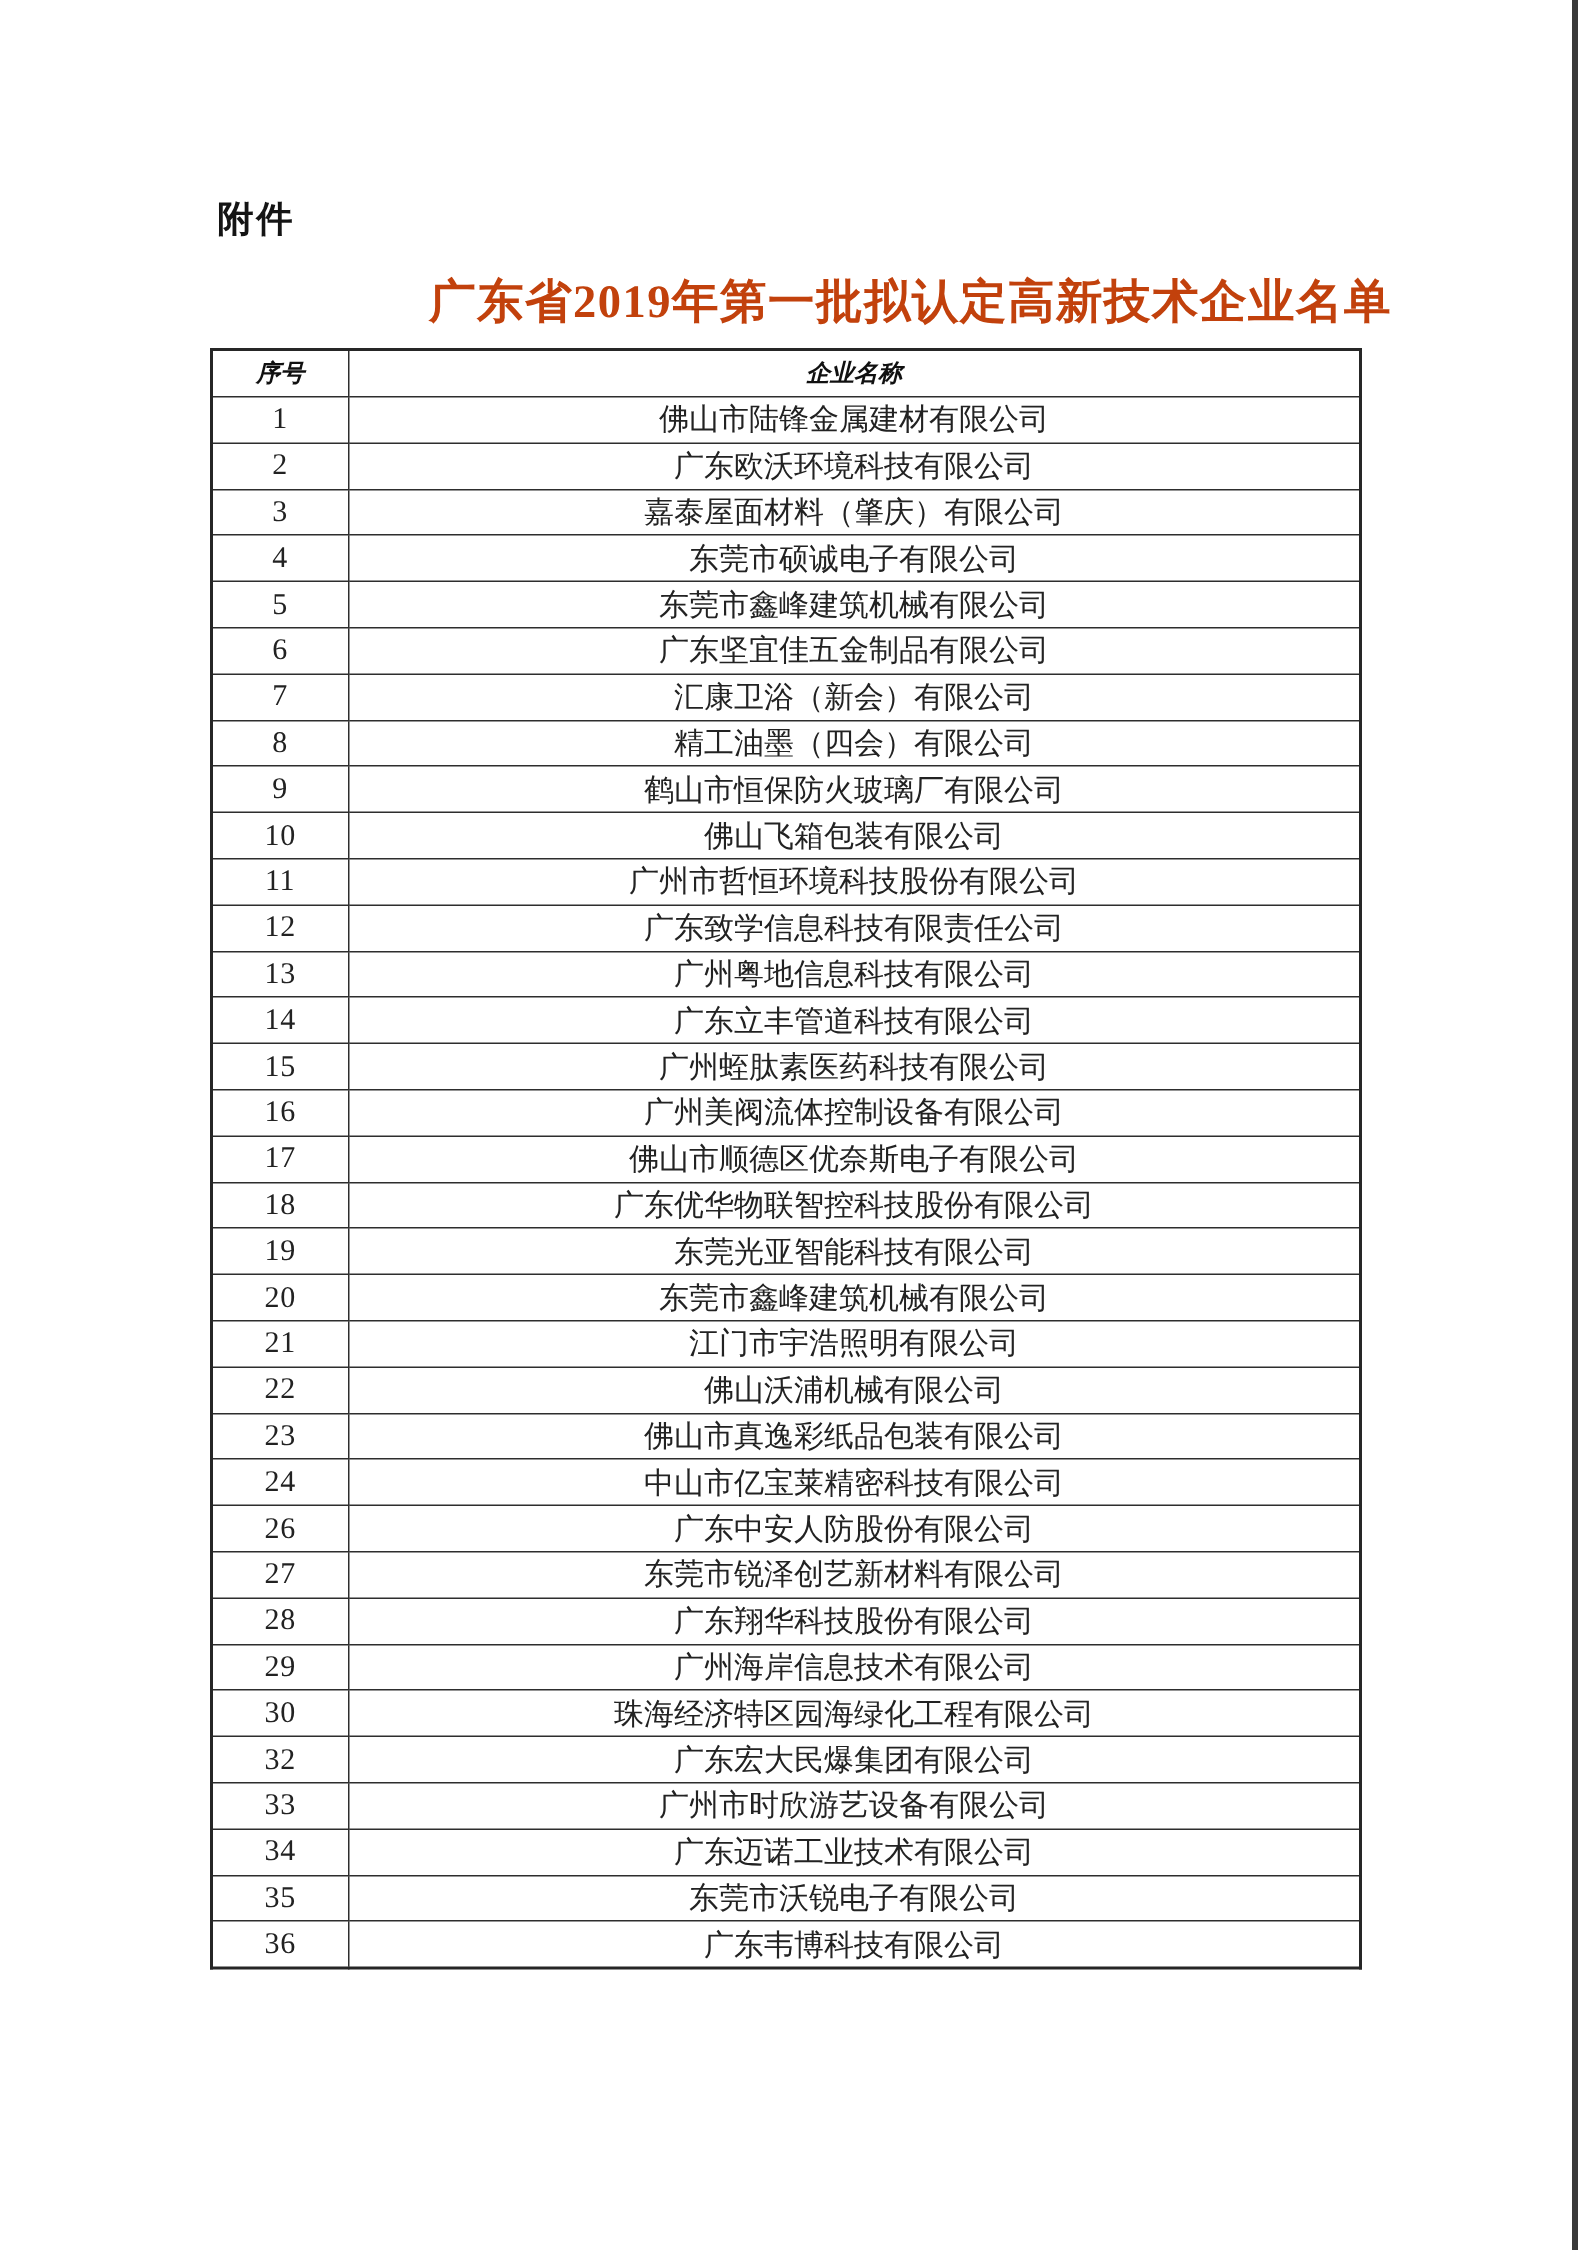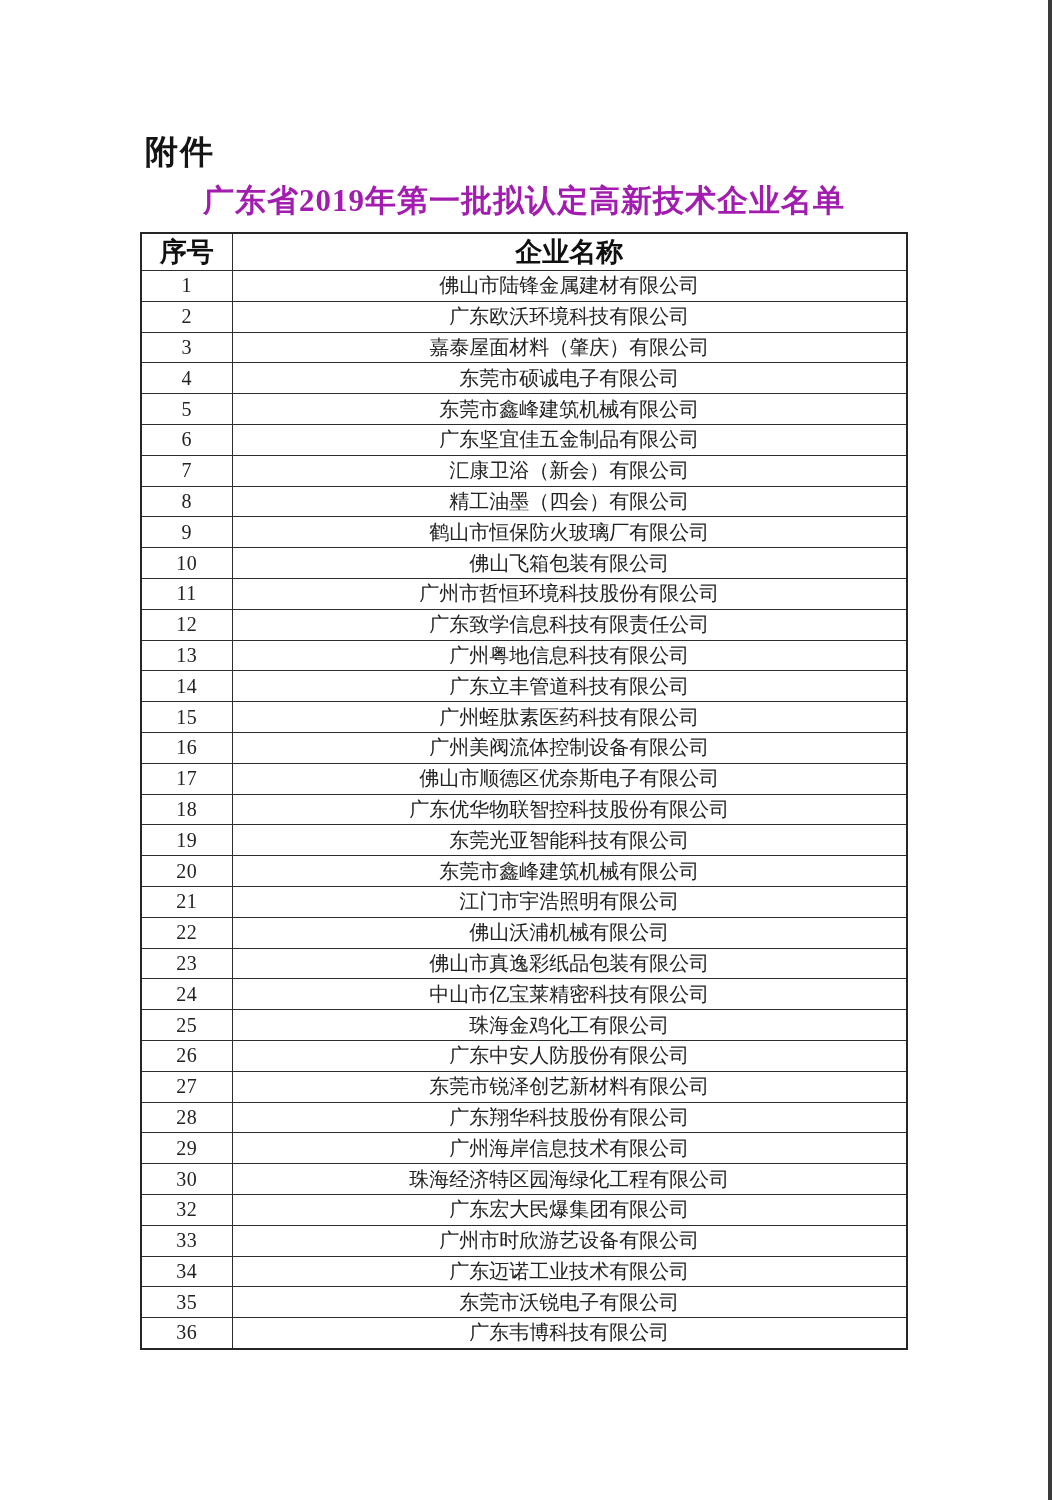--- a/index.html
+++ b/index.html
@@ -12,35 +12,35 @@
     width: 1052px;
     height: 1500px;
     font-family: "Liberation Serif", "DejaVu Serif", serif;
     color: #1f1f1f;
     overflow: hidden;
   }
   .attachment-label {
     position: absolute;
     left: 145px;
     top: 130px;
-    font-size: 33px;
+    font-size: 24px;
     font-weight: 700;
     letter-spacing: 2px;
     color: #141414;
   }
   .doc-title {
     position: absolute;
     left: 120px;
     top: 180px;
     width: 808px;
-    text-align: center;
+    text-align: right;
     font-size: 31px;
     font-weight: 700;
     letter-spacing: 1px;
-    color: #a21caf;
+    color: #c2410c;
   }
   .companies-table {
     position: absolute;
     left: 140px;
     top: 232px;
     width: 768px;
     border-collapse: collapse;
     table-layout: fixed;
   }
   .companies-table th,
@@ -48,23 +48,24 @@
     border: 1px solid #2d2d2d;
     text-align: center;
     vertical-align: middle;
     padding: 0;
     overflow: hidden;
     white-space: nowrap;
   }
   .companies-table { border: 2px solid #262626; }
   .companies-table thead th {
     height: 30px;
-    font-size: 27px;
+    font-size: 16px;
     font-weight: 700;
     color: #101010;
+    font-style: italic;
   }
   .companies-table tbody td {
     height: 29.8px;
     font-size: 20px;
     color: #222222;
   }
   .col-no { width: 91px; }
   .companies-table tbody td.cell-no {
     font-size: 20px;
     letter-spacing: 0.5px;
@@ -188,24 +189,20 @@
     </tr>
       <tr>
       <td class="cell-no">23</td>
       <td class="cell-name">佛山市真逸彩纸品包装有限公司</td>
     </tr>
       <tr>
       <td class="cell-no">24</td>
       <td class="cell-name">中山市亿宝莱精密科技有限公司</td>
     </tr>
       <tr>
-      <td class="cell-no">25</td>
-      <td class="cell-name">珠海金鸡化工有限公司</td>
-    </tr>
-      <tr>
       <td class="cell-no">26</td>
       <td class="cell-name">广东中安人防股份有限公司</td>
     </tr>
       <tr>
       <td class="cell-no">27</td>
       <td class="cell-name">东莞市锐泽创艺新材料有限公司</td>
     </tr>
       <tr>
       <td class="cell-no">28</td>
       <td class="cell-name">广东翔华科技股份有限公司</td>

